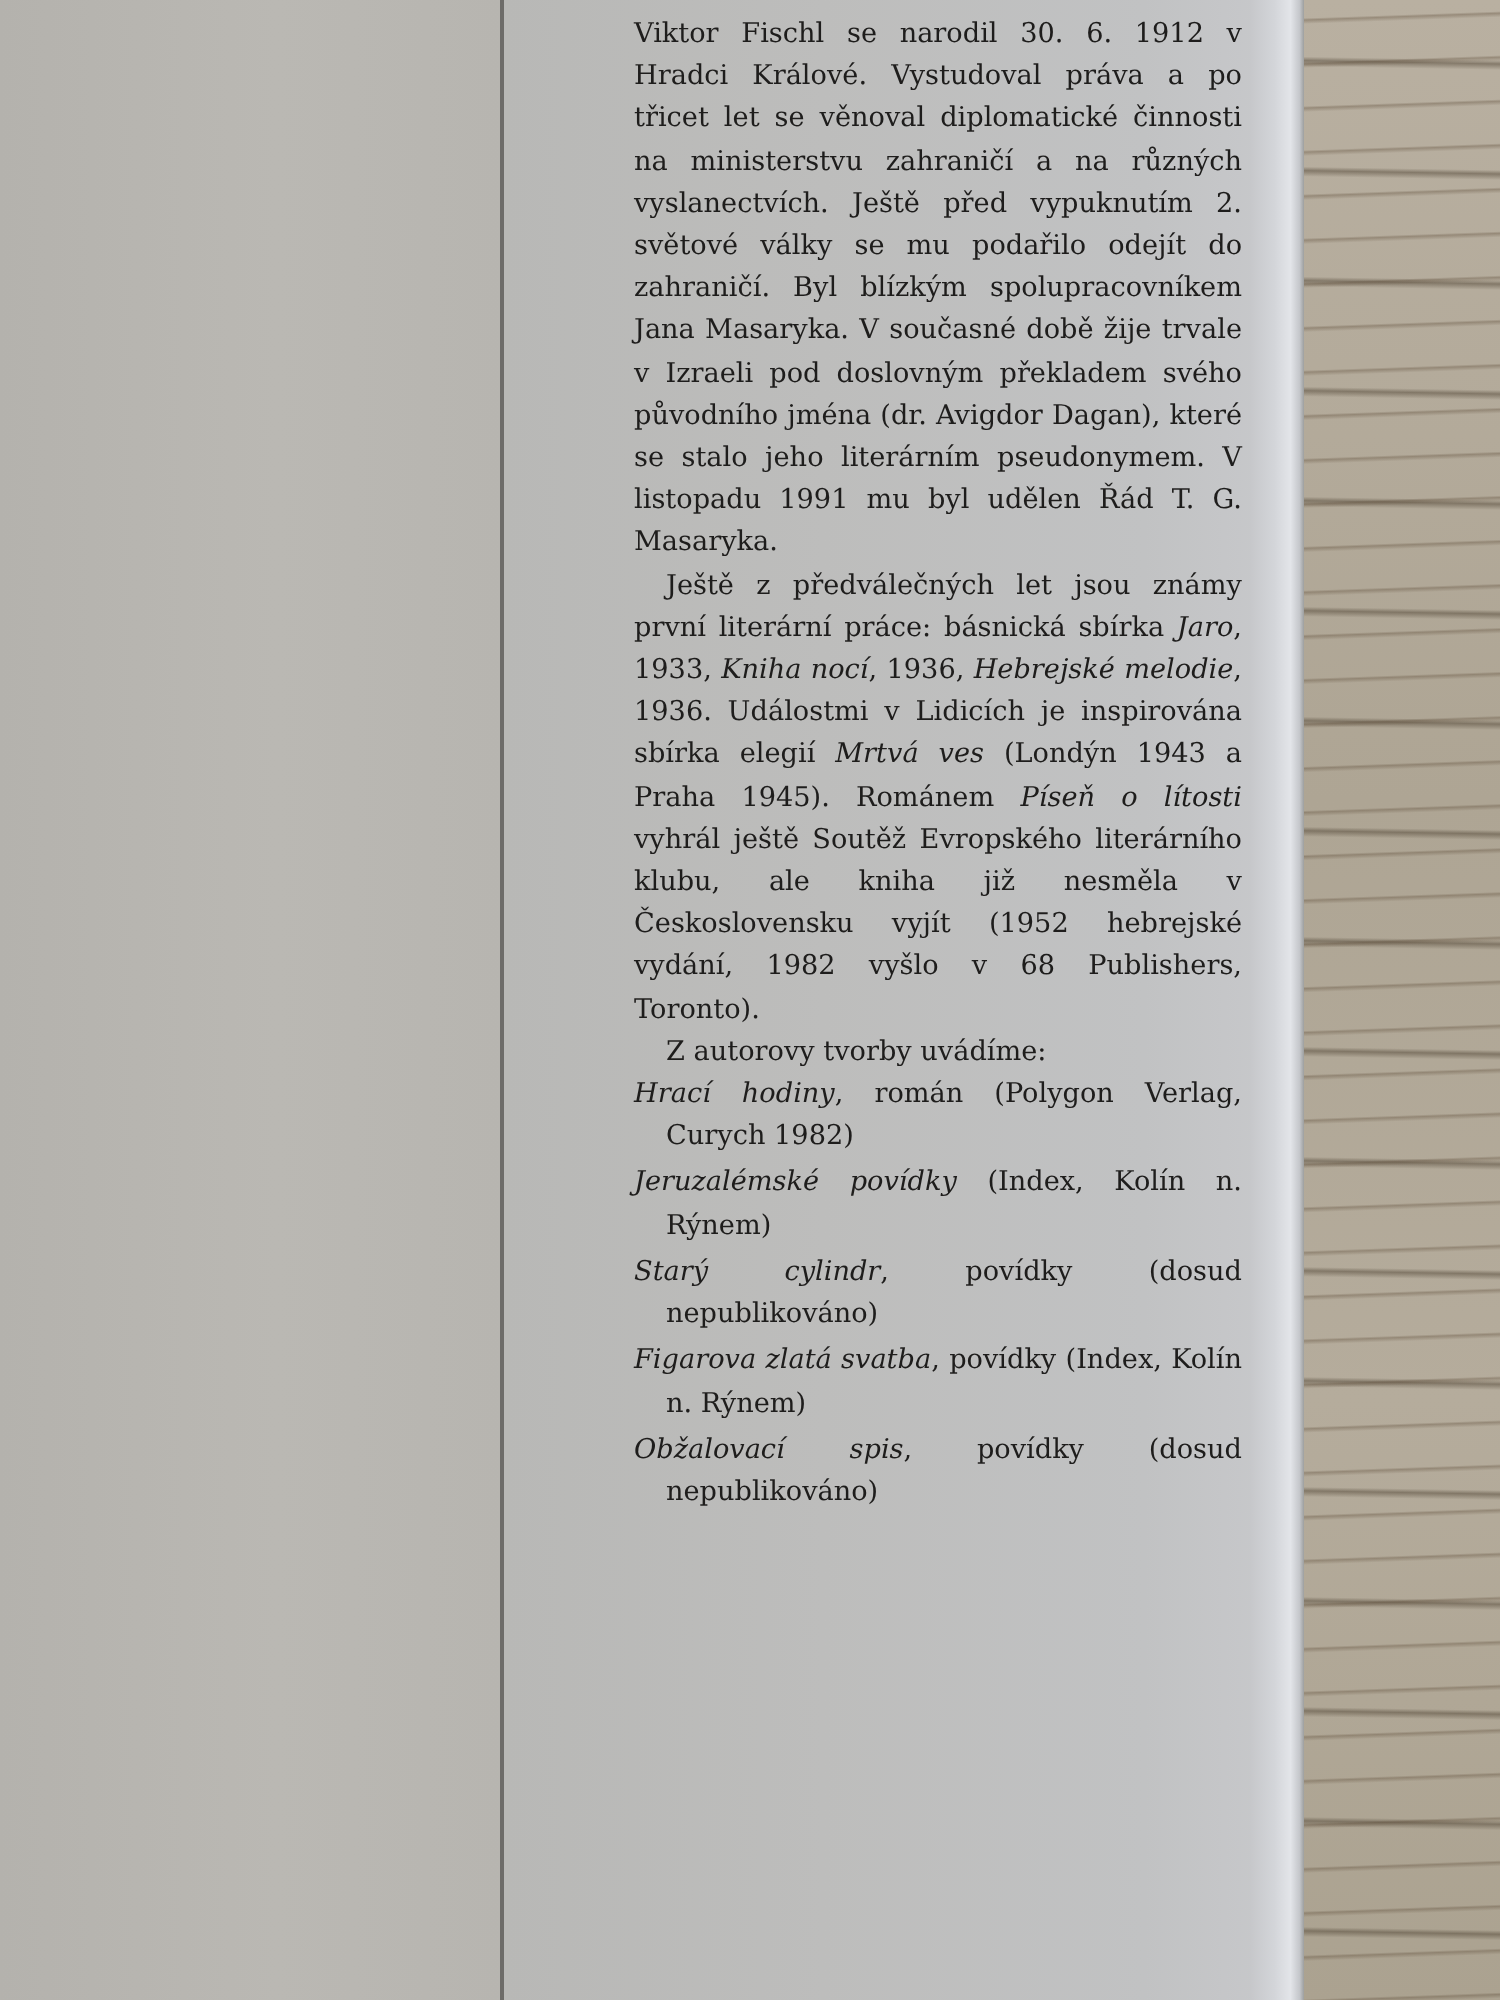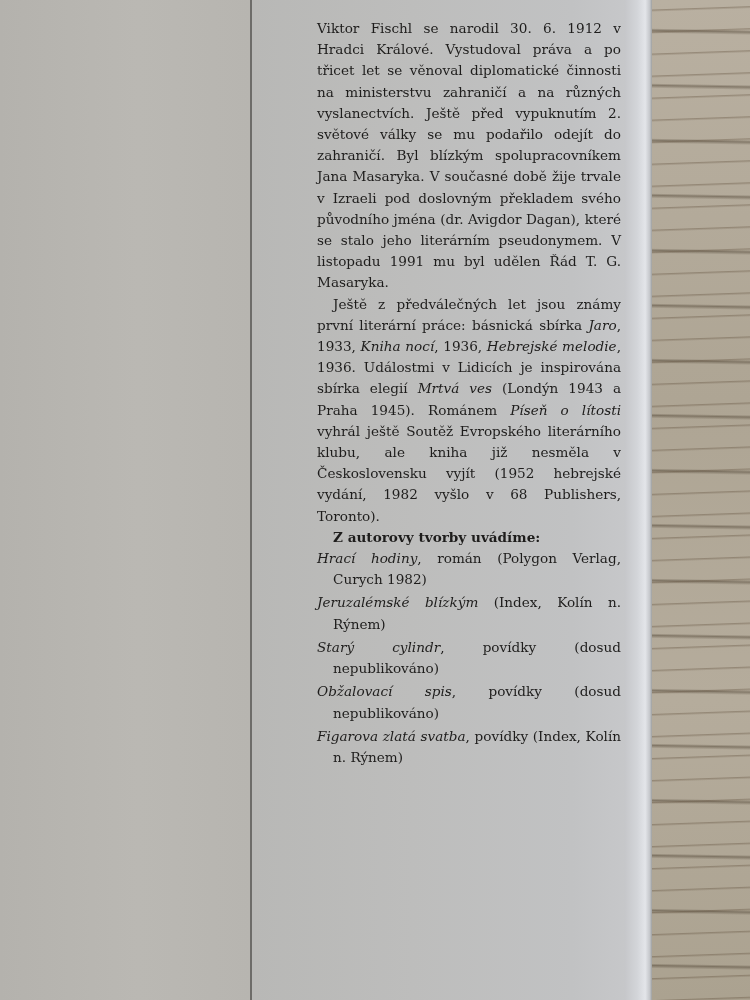--- a/index.html
+++ b/index.html
@@ -38,29 +38,29 @@
       position: absolute; left: 252px; top: 0; width: 400px; height: 1000px;
       background: linear-gradient(90deg, #b8b8b6 0%, #bdbdbc 40%, #c1c2c3 80%, #c9cacd 100%);
     }
     
     .jacket-edge {
       position: absolute; left: 625px; top: 0; width: 27px; height: 1000px;
       background: linear-gradient(90deg, #c6c7ca 0%, #d3d5d9 45%, #e3e5e9 75%, #c4c6ca 92%, #9d9f9f 100%);
     }
 
     .text-column {
-      position: absolute; left: 317px; top: 18px; width: 304px;
+      position: absolute; left: 317px; top: 7px; width: 304px;
       color: #1e1d1c;
       font-size: 13.6px;
       line-height: 21.2px;
       text-align: justify;
     }
     .para { text-indent: 0; }
     .para.indent { text-indent: 16px; }
-    .heading-line { padding-left: 16px; font-weight: bold; }
+    .heading-line { padding-left: 16px; }
     .bib-item {
       padding-left: 16px;
       text-indent: -16px;
       text-align: justify;
     }
     .bib-item + .bib-item { margin-top: 2px; }
     i { font-style: italic; }
   </style>
 </head>
 <body>
@@ -74,20 +74,20 @@
 <div class="text-column">
 
   <p class="para">Viktor Fischl se narodil 30. 6. 1912 v Hradci Králové. Vystudoval práva a po třicet let se věnoval diplomatické činnosti na ministerstvu zahraničí a na různých vyslanectvích. Ještě před vypuknutím 2. světové války se mu podařilo odejít do zahraničí. Byl blízkým spolupracovníkem Jana Masaryka. V současné době žije trvale v Izraeli pod doslovným překladem svého původního jména (dr. Avigdor Dagan), které se stalo jeho literárním pseudonymem. V listopadu 1991 mu byl udělen Řád T. G. Masaryka.</p>
 
   <p class="para indent"><span>Ještě z předválečných let jsou známy první literární práce: básnická sbírka </span><i>Jaro</i><span>, 1933, </span><i>Kniha nocí</i><span>, 1936, </span><i>Hebrejské melodie</i><span>, 1936. Událostmi v Lidicích je inspirována sbírka elegií </span><i>Mrtvá ves</i><span> (Londýn 1943 a Praha 1945). Románem </span><i>Píseň o lítosti</i><span> vyhrál ještě Soutěž Evropského literárního klubu, ale kniha již nesměla v Československu vyjít (1952 hebrejské vydání, 1982 vyšlo v 68 Publishers, Toronto).</span></p>
 
   <p class="heading-line">Z autorovy tvorby uvádíme:</p>
 
   <div>
     <p class="bib-item"><i>Hrací hodiny</i><span>, román (Polygon Verlag, Curych 1982)</span></p>
-    <p class="bib-item"><i>Jeruzalémské blízkým</i><span> (Index, Kolín n. Rýnem)</span></p>
+    <p class="bib-item"><i>Jeruzalémské povídky</i><span> (Index, Kolín n. Rýnem)</span></p>
     <p class="bib-item"><i>Starý cylindr</i><span>, povídky (dosud nepublikováno)</span></p>
+    <p class="bib-item"><i>Figarova zlatá svatba</i><span>, povídky (Index, Kolín n. Rýnem)</span></p>
     <p class="bib-item"><i>Obžalovací spis</i><span>, povídky (dosud nepublikováno)</span></p>
-    <p class="bib-item"><i>Figarova zlatá svatba</i><span>, povídky (Index, Kolín n. Rýnem)</span></p>
 
   </div>
 
 </div>
 
 </body></html>

